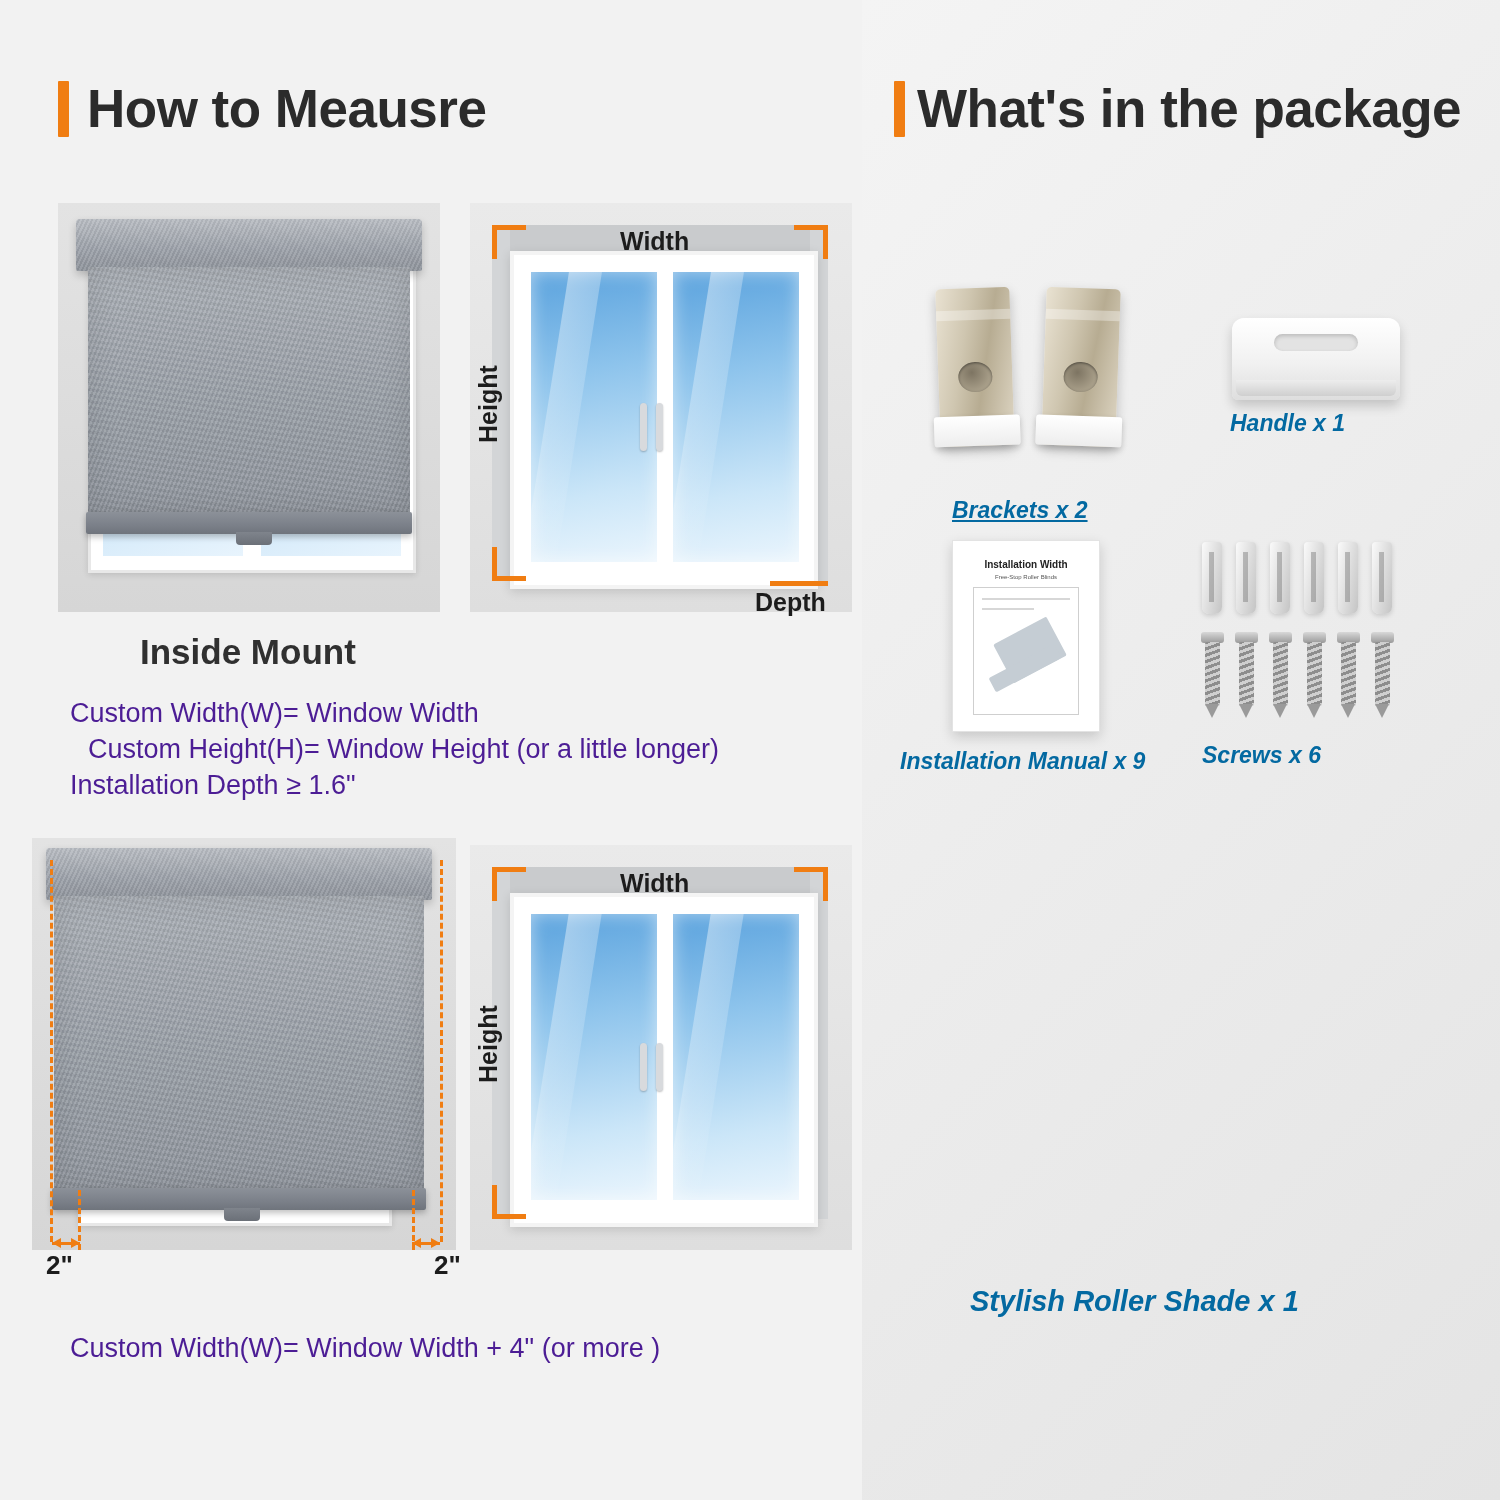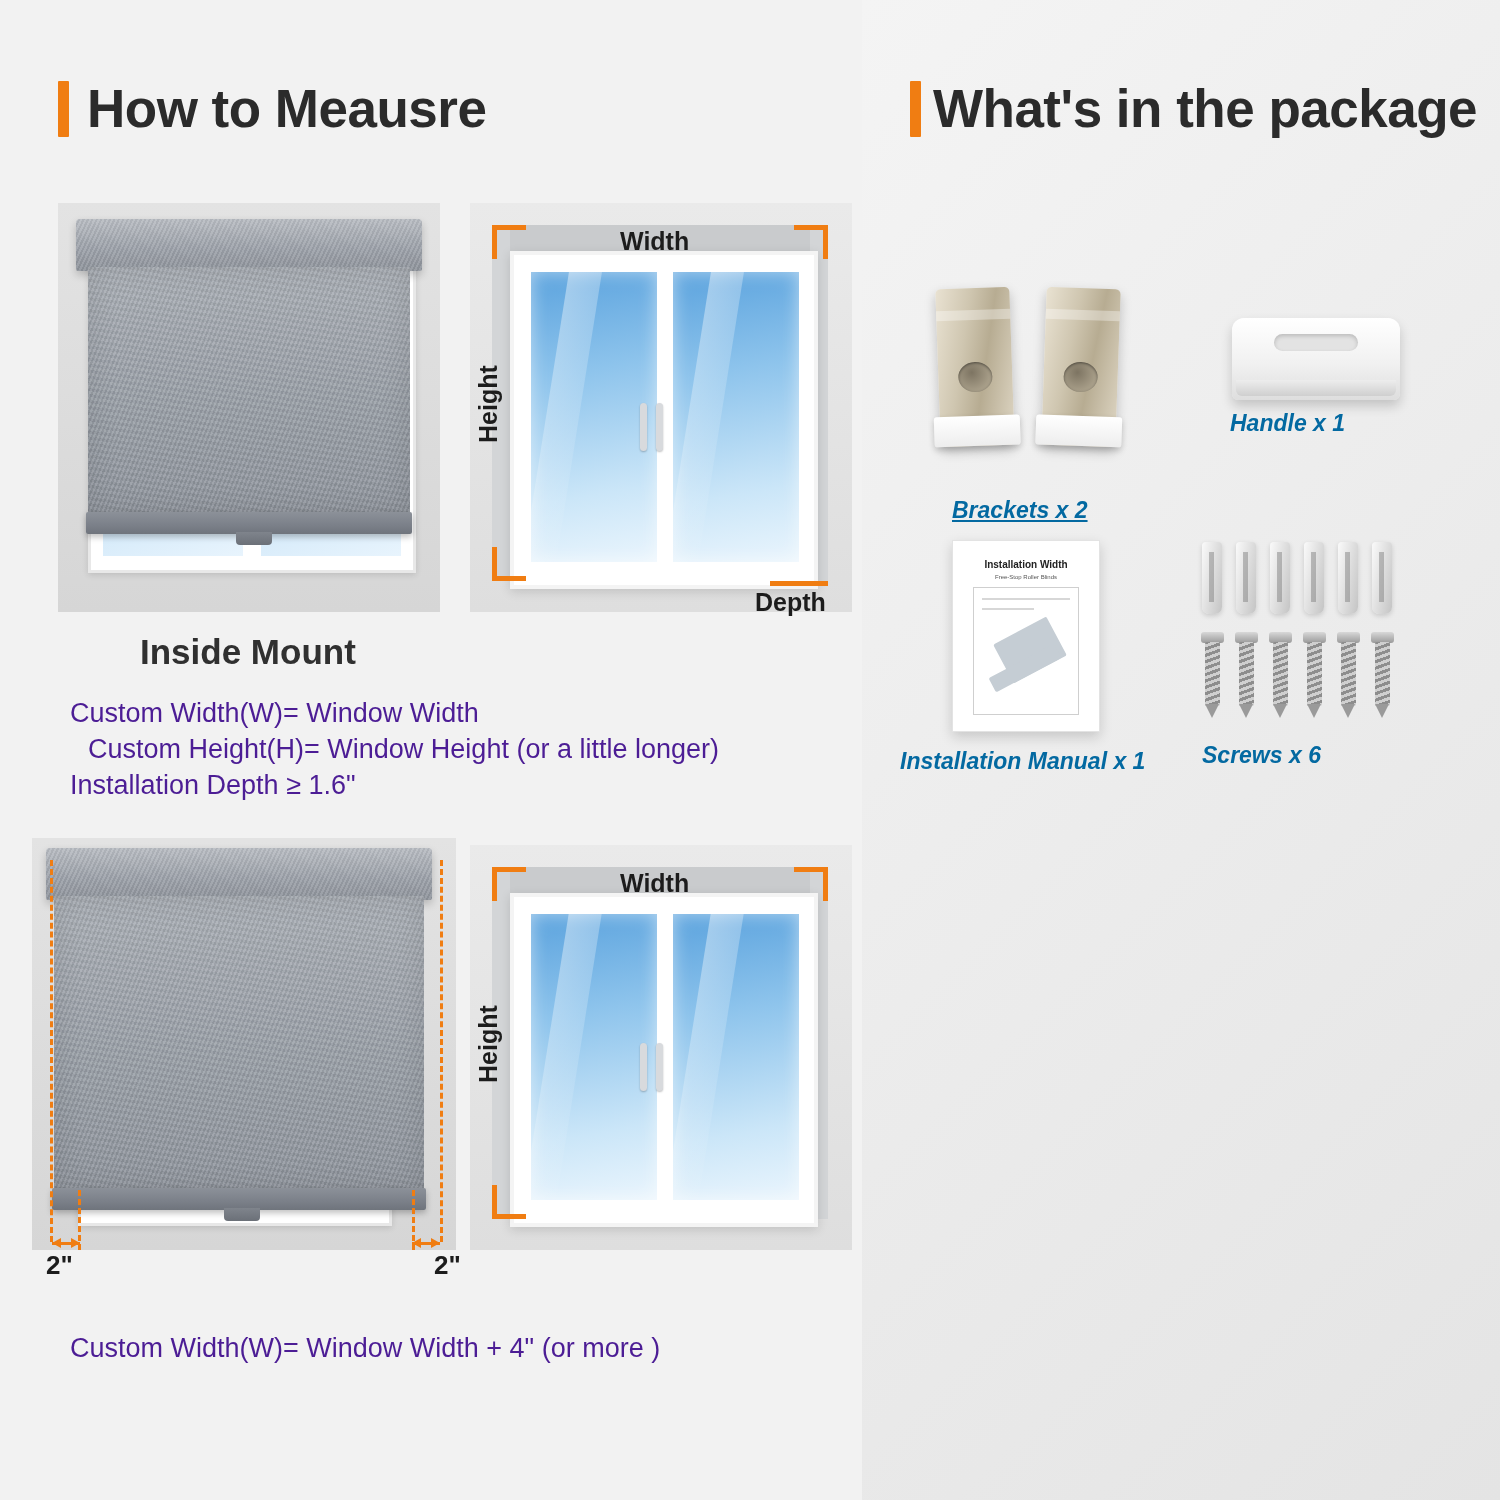--- a/index.html
+++ b/index.html
@@ -465,21 +465,21 @@
 
       <div class="mlabel" style="left:150px; top:24px;">Width</div>
       <div class="mlabel vert" style="left:4px; top:238px;">Height</div>
     </div>
 
     <div class="bullet" style="left:70px; top:1333px;">Custom Width(W)= Window Width + 4" (or more )</div>
   </div>
 
   <div class="col-right">
 
-    <div class="heading" style="left:48px; top:78px;gap:12px;">
+    <div class="heading" style="left:32px; top:78px;gap:12px;">
       <div class="bar"></div>
       <div class="htxt">What's in the package</div>
     </div>
 
     <div class="bracket" style="left:76px; top:288px; transform:rotate(-2deg);">
       <div class="bandtop"></div>
       <div class="slot" style="top:74px;"></div>
       <div class="base"></div>
     </div>
     <div class="bracket" style="left:182px; top:288px; transform:rotate(2deg);">
@@ -498,21 +498,21 @@
     <div class="manual" style="left:90px; top:540px;">
       <div class="m-title">Installation Width</div>
       <div class="m-sub">Free-Stop Roller Blinds</div>
       <div class="m-box">
         <div class="m-line" style="left:8px; right:8px; top:10px;"></div>
         <div class="m-line" style="left:8px; right:44px; top:20px;"></div>
         <div class="m-fig" style="left:26px; top:40px; width:60px; height:44px;"></div>
         <div class="m-fig" style="left:14px; top:72px; width:74px; height:16px;"></div>
       </div>
     </div>
-    <div class="pkg-label" style="left:38px; top:748px; width:250px;">Installation Manual x 1</div>
+    <div class="pkg-label" style="left:38px; top:748px; width:250px;">Installation Manual x 9</div>
 
     <div class="anchor" style="left:340px; top:542px;"></div>
     <div class="anchor" style="left:374px; top:542px;"></div>
     <div class="anchor" style="left:408px; top:542px;"></div>
     <div class="anchor" style="left:442px; top:542px;"></div>
     <div class="anchor" style="left:476px; top:542px;"></div>
     <div class="anchor" style="left:510px; top:542px;"></div>
 
     <div class="screw" style="left:342px; top:632px;">
       <div class="head"></div>
@@ -539,14 +539,15 @@
       <div class="shaft"></div>
       <div class="tip"></div>
     </div>
     <div class="screw" style="left:512px; top:632px;">
       <div class="head"></div>
       <div class="shaft"></div>
       <div class="tip"></div>
     </div>
     <div class="pkg-label" style="left:340px; top:742px; width:230px;">Screws  x 6</div>
 
+    <div class="pkg-label big" style="left:108px; top:1285px; width:430px;">Stylish Roller Shade x 1</div>
   </div>
 </div>
 
 </body></html>

